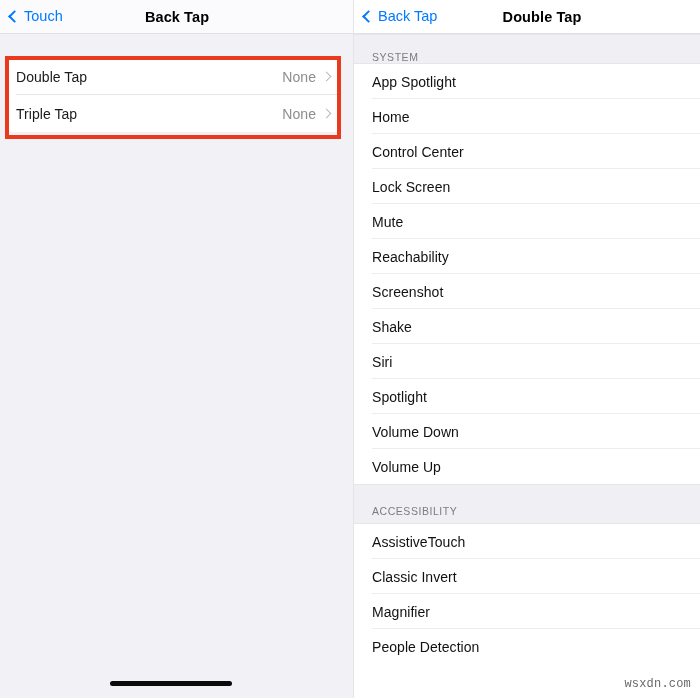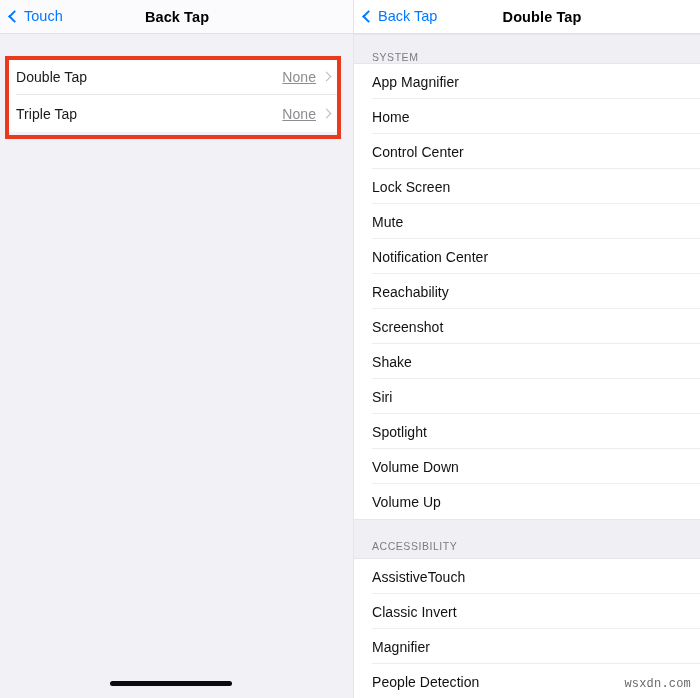--- a/index.html
+++ b/index.html
@@ -146,21 +146,20 @@
     color: #1a1a1a;
     flex: 1;
     letter-spacing: 0.05px;
   }
 
   .left-row-value {
     font-size: 14px;
     color: #8c8c91;
     margin-right: 7px;
     letter-spacing: 0.05px;
-    text-decoration: underline;
   }
 
   .chev-right {
     display: inline-block;
     width: 7px;
     height: 7px;
     border-top: 1.6px solid #b9b9be;
     border-right: 1.6px solid #b9b9be;
     transform: rotate(45deg);
     position: relative;
@@ -305,41 +304,37 @@
     </div>
     <div class="nav-hairline"></div>
 
     <div class="right-body">
 
       <div class="section-header">
         <span class="section-header-label">SYSTEM</span>
       </div>
 
       <div class="list-row">
-        <span class="list-row-label">App Magnifier</span>
+        <span class="list-row-label">App Spotlight</span>
         <span class="list-sep"></span>
       </div>
       <div class="list-row">
         <span class="list-row-label">Home</span>
         <span class="list-sep"></span>
       </div>
       <div class="list-row">
         <span class="list-row-label">Control Center</span>
         <span class="list-sep"></span>
       </div>
       <div class="list-row">
         <span class="list-row-label">Lock Screen</span>
         <span class="list-sep"></span>
       </div>
       <div class="list-row">
         <span class="list-row-label">Mute</span>
-        <span class="list-sep"></span>
-      </div>
-      <div class="list-row">
-        <span class="list-row-label">Notification Center</span>
         <span class="list-sep"></span>
       </div>
       <div class="list-row">
         <span class="list-row-label">Reachability</span>
         <span class="list-sep"></span>
       </div>
       <div class="list-row">
         <span class="list-row-label">Screenshot</span>
         <span class="list-sep"></span>
       </div>

